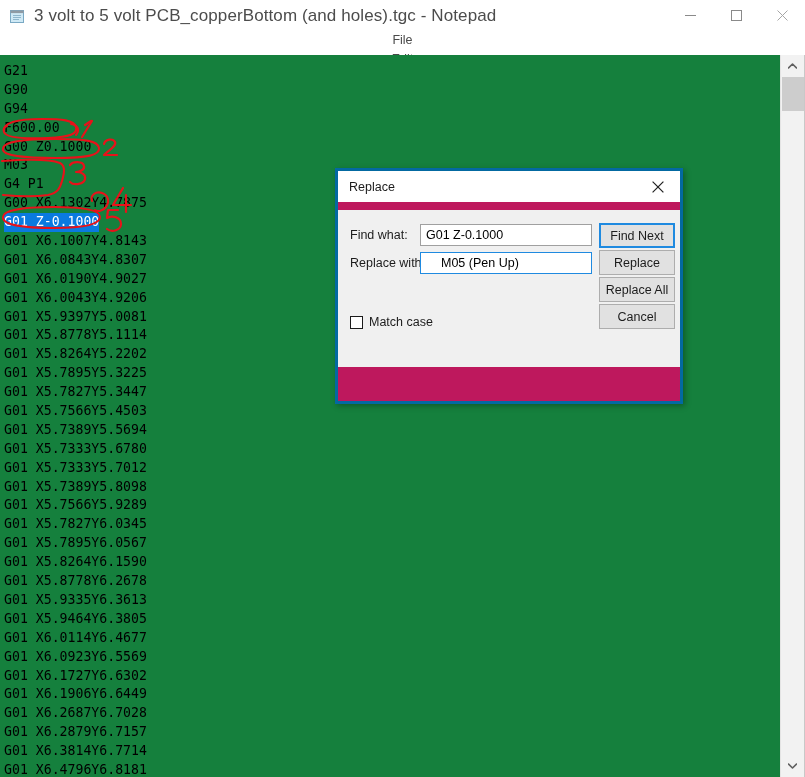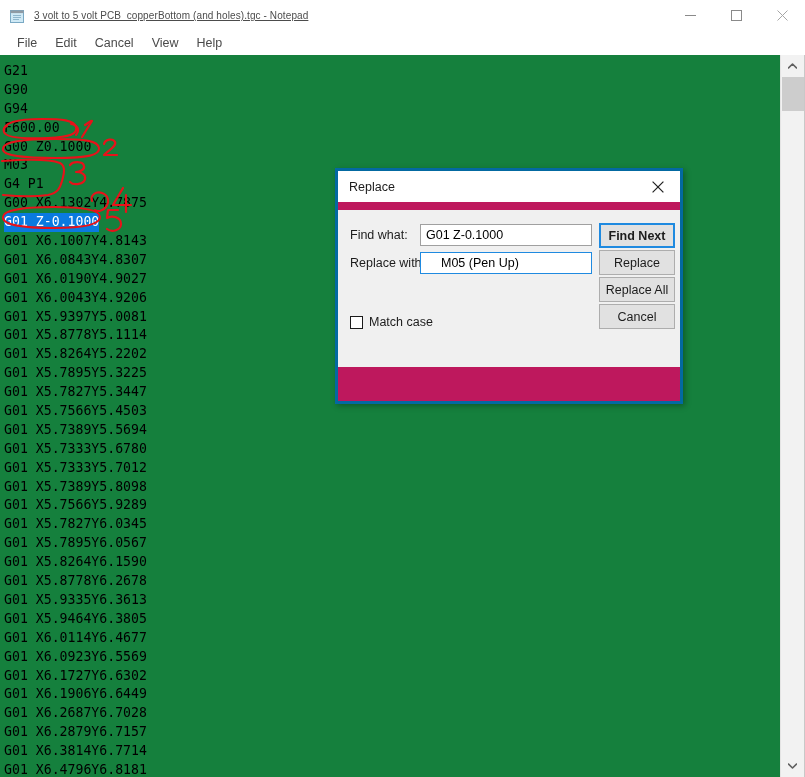--- a/index.html
+++ b/index.html
@@ -30,25 +30,24 @@
     display: flex;
     align-items: center;
   }
   .tb-icon {
     width: 16px; height: 16px;
     margin-left: 9px; margin-right: 9px;
     position: relative;
     flex: 0 0 auto;
   }
   .tb-title {
-    font-size: 10px;
+    font-size: 17px;
     color: #4c4c4c;
     white-space: nowrap;
     letter-spacing: 0.1px;
-    text-decoration: underline;
   }
   .tb-buttons {
     position: absolute;
     right: 0; top: 0;
     height: 31px;
     display: flex;
   }
   .tb-btn {
     width: 46px; height: 31px;
     display: flex; align-items: center; justify-content: center;
@@ -57,21 +56,22 @@
   .tb-btn svg { display: block; }
 
   
   .menubar {
     position: absolute;
     left: 0; top: 31px;
     width: 805px; height: 24px;
     background: #ffffff;
     display: flex;
     align-items: center;
-    padding-left: 8px;
+    padding-left: 0;
+    flex-direction: column;
   }
   .menuitem {
     font-size: 12.5px;
     color: #4a4a4a;
     padding: 2px 9px 3px 9px;
     white-space: nowrap;
   }
 
   
   .editor {
@@ -194,21 +194,20 @@
     border: 1px solid #adadad;
     font-family: "Liberation Sans", sans-serif;
     font-size: 12.5px;
     color: #1c1c1c;
     padding: 0;
     cursor: default;
   }
   .dlg-btn.default {
     border: 2px solid #1f8ae0;
     background: #e1e1e1;
-    font-weight: bold;
   }
   .chk-wrap {
     position: absolute;
     left: 12px; top: 105px;
     display: flex; align-items: center;
   }
   .chk-box {
     width: 13px; height: 13px;
     border: 1px solid #1b1b1b;
     background: #ffffff;

